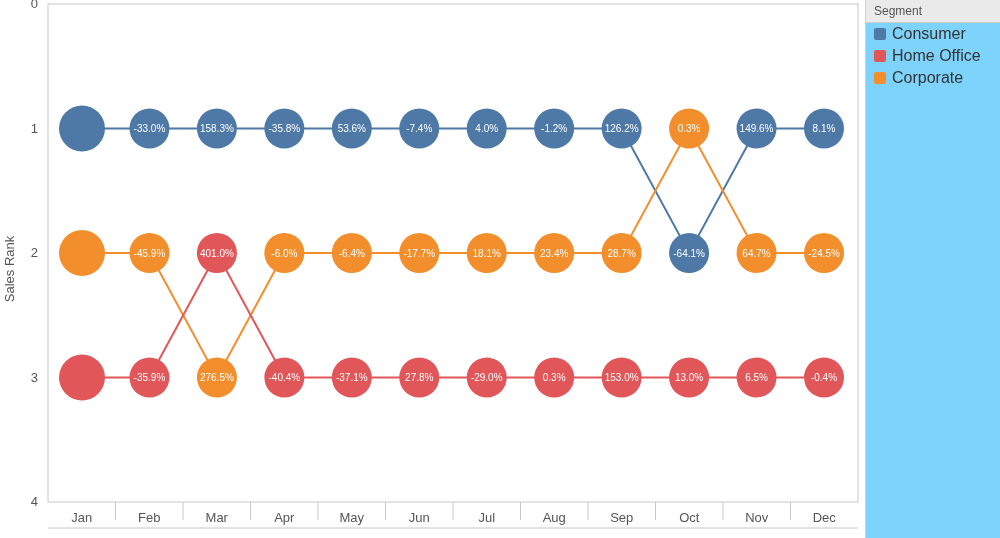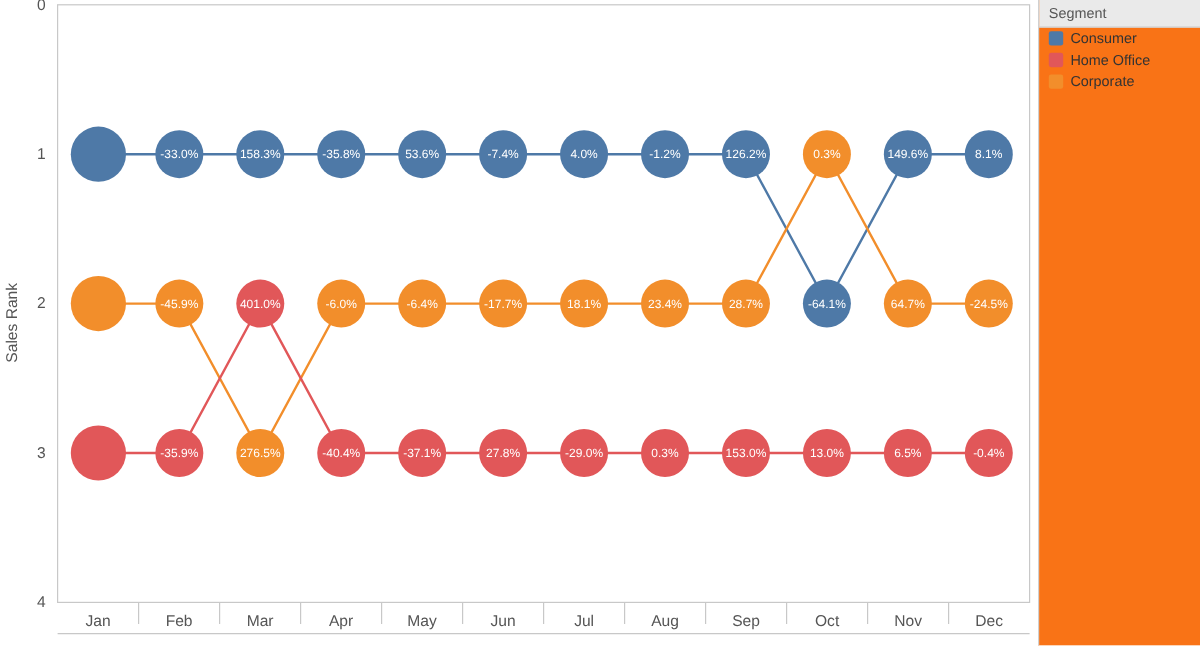--- a/index.html
+++ b/index.html
@@ -18,35 +18,35 @@
     width: 1000px;
     height: 538px;
   }
   .legend {
     position: absolute;
     top: 0;
     right: 0;
     width: 135px;
     height: 538px;
     border-left: 1px solid #d0d0d0;
-    background: #f97316;
+    background: #7dd3fc;
     box-sizing: border-box;
   }
   .legend-title {
     padding: 4px 8px 4px 8px;
     font-size: 12px;
     color: #555;
     background: #eaeaea;
     border-bottom: 1px solid #d0d0d0;
   }
   .legend-item {
     display: flex;
     align-items: center;
     padding: 2px 8px;
-    font-size: 12px;
+    font-size: 16px;
     color: #333;
   }
   .swatch {
     width: 12px;
     height: 12px;
     border-radius: 2px;
     margin-right: 6px;
     flex: 0 0 12px;
   }
   .chart-area {

